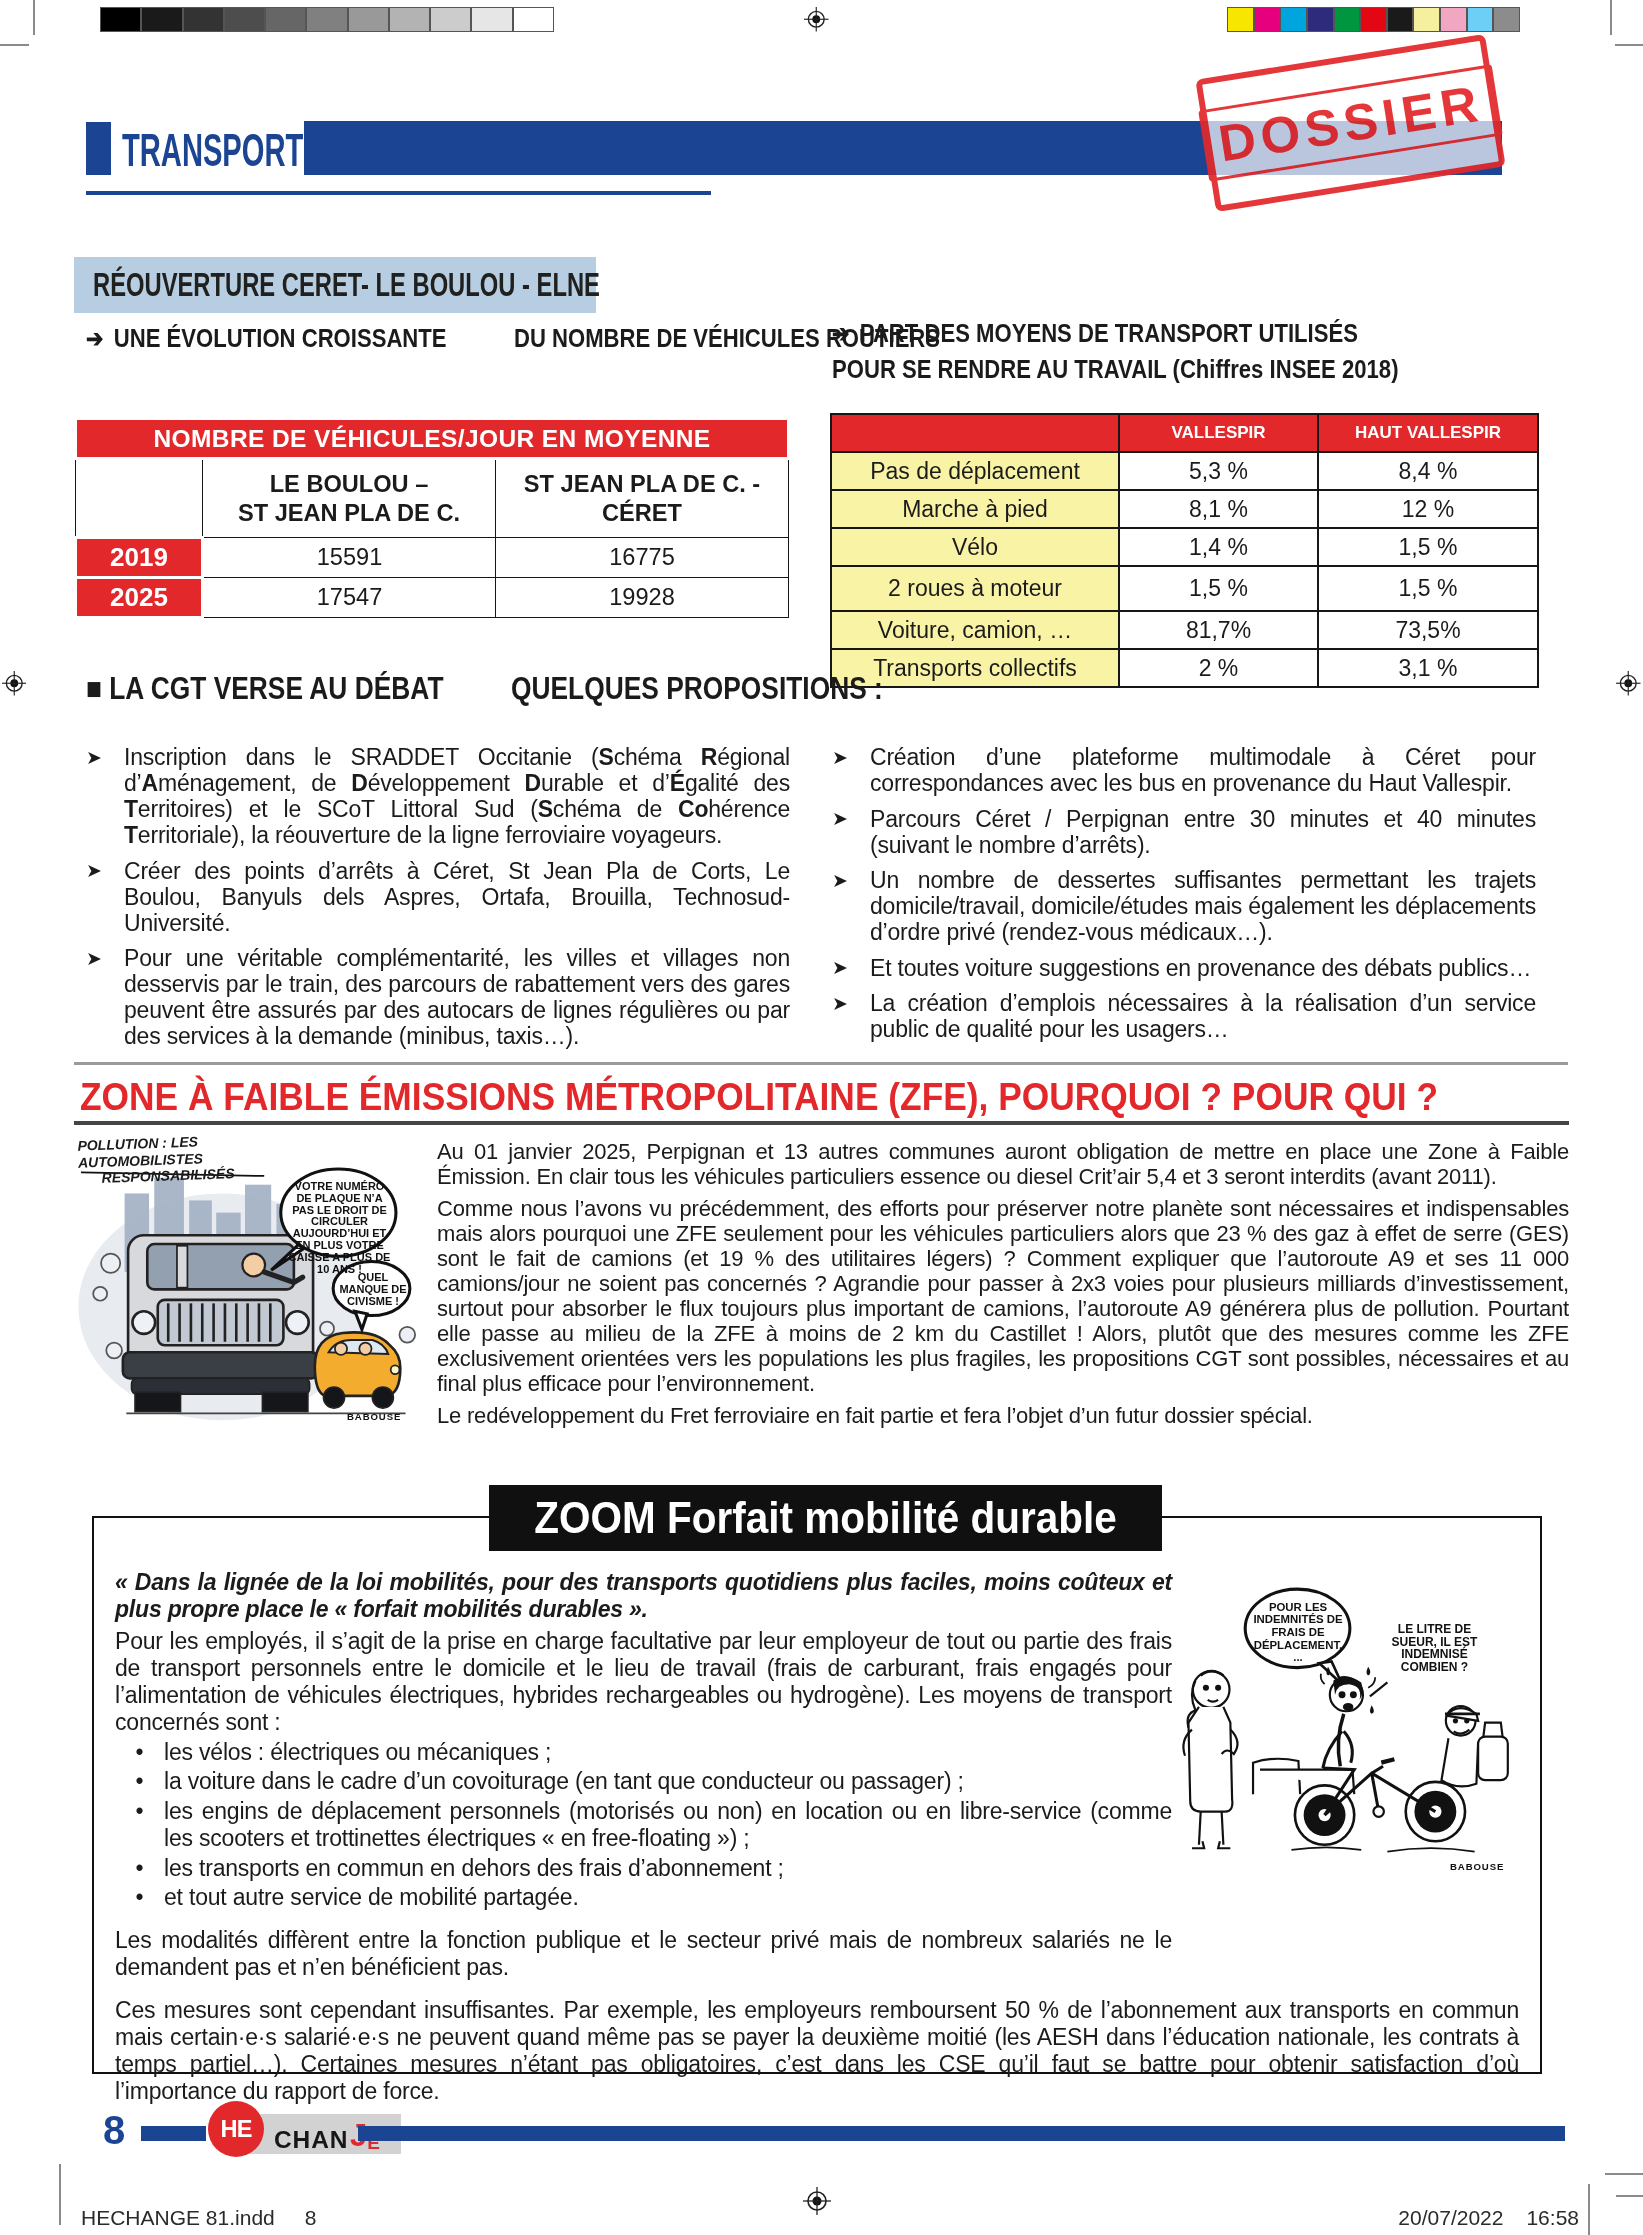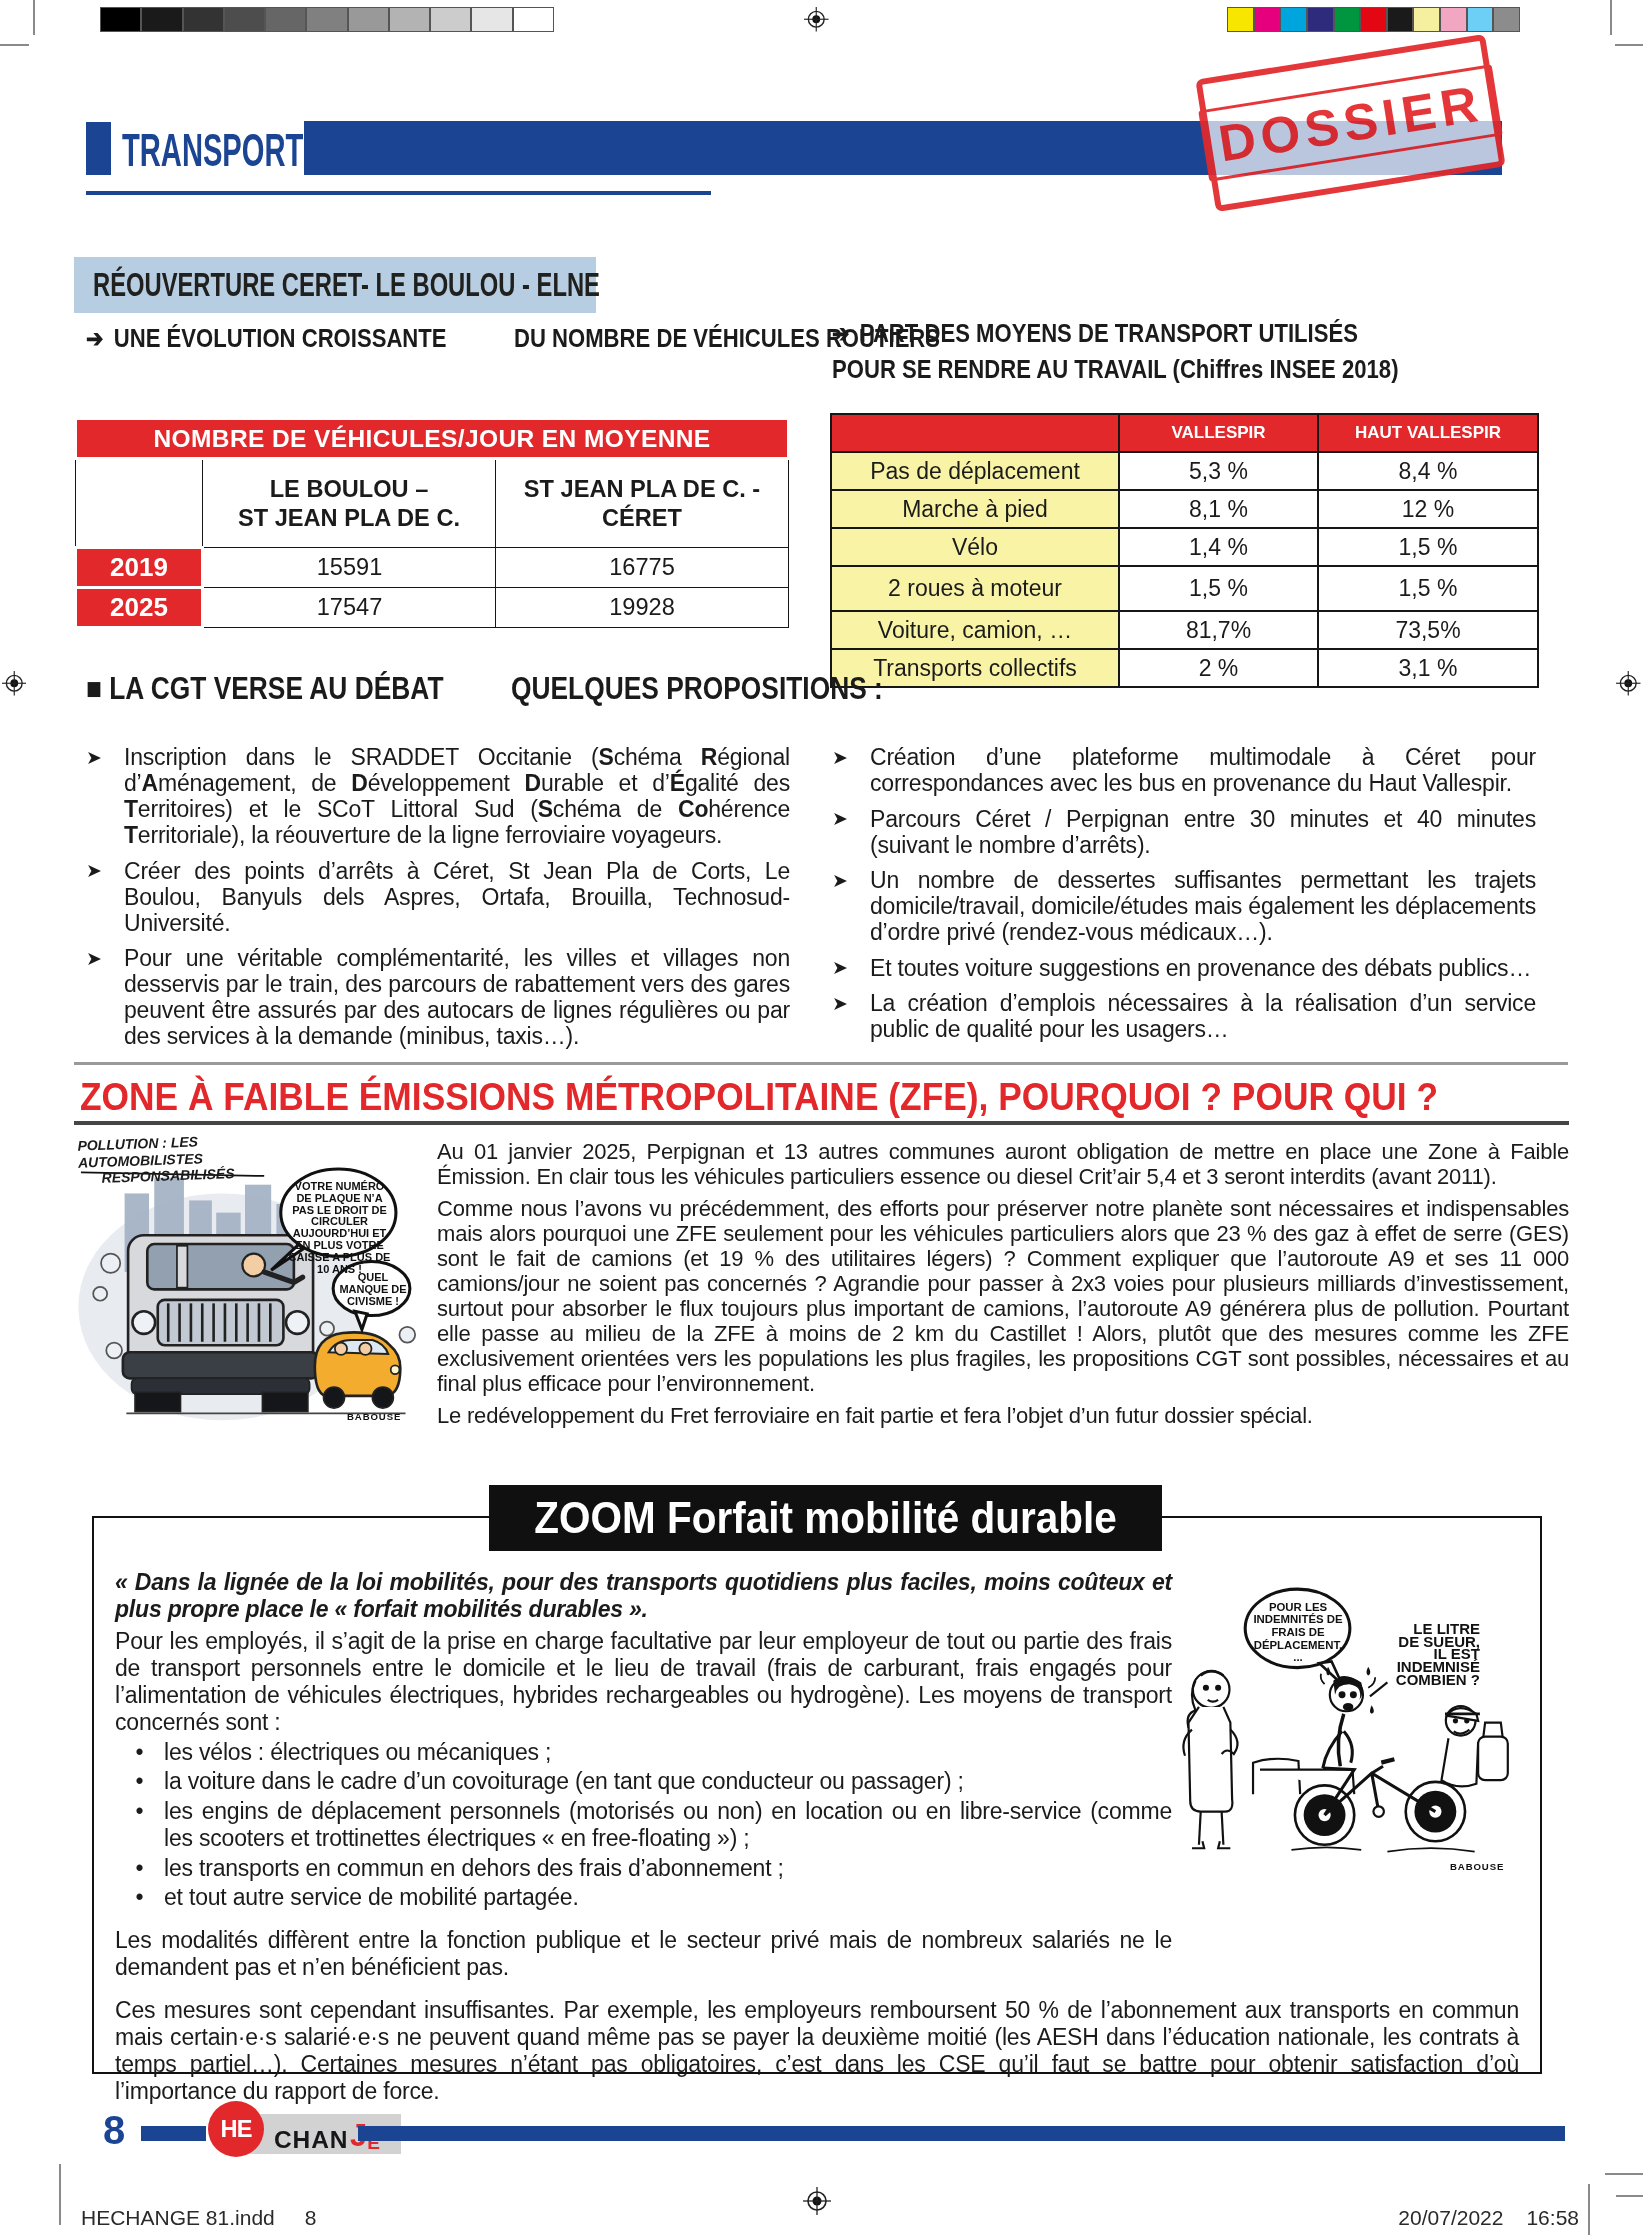--- a/index.html
+++ b/index.html
@@ -185,21 +185,21 @@
     <table class="vt">
       <colgroup>
           <col style="width:127px;">
           <col style="width:293px;">
           <col style="width:293px;">
         </colgroup>
       <tbody>
           <tr>
             <td class="red t" colspan="3" style="height:35px;">NOMBRE DE VÉHICULES/JOUR EN MOYENNE</td>
           </tr>
-      <tr class="heads" style="height:89px;">
+      <tr class="heads" style="height:79px;">
         <td></td>
         <td><span>LE BOULOU –</span><br><span>ST JEAN PLA DE C.</span></td>
         <td><span>ST JEAN PLA DE C. -</span><br><span>CÉRET</span></td>
       </tr>
       <tr style="height:40px;">
         <td class="red y">2019</td>
         <td>15591</td>
         <td>16775</td>
       </tr>
       <tr style="height:40px;">
@@ -483,21 +483,21 @@
         <path d="M250 114 L230 130" stroke-width="2.5"></path>
       </g>
 
       <g fill="#111">
           <path d="M182 96 q-4 8 0 10 q5 -2 0 -10"></path>
           <path d="M228 96 q-4 8 0 10 q5 -2 0 -10"></path>
           <path d="M232 140 q-4 8 0 10 q5 -2 0 -10"></path>
         </g>
     </svg>
     <div class="bubble-txt" style="left:82px;top:17.5px;width:94px;font-size:11.4px;line-height:12.7px;">POUR LES INDEMNITÉS DE FRAIS DE DÉPLACEMENT, ...</div>
-    <div class="bubble-txt" style="left:220px;top:40px;width:91px;font-size:15px;line-height:12.7px;text-align:right;">LE LITRE DE SUEUR, IL EST INDEMNISÉ COMBIEN ?</div>
+    <div class="bubble-txt" style="left:220px;top:40px;width:91px;font-size:12px;line-height:12.7px;text-align:center;">LE LITRE DE SUEUR, IL EST INDEMNISÉ COMBIEN ?</div>
     <div class="sig" style="left:281px;top:278px;">BABOUSE</div>
   </div>
 
   <div class="abs pgnum" style="left:103px;top:2108px;">8</div>
   <div class="abs fbar" style="left:141px;top:2126px;width:65px;height:15px;"></div>
   <div class="abs logo-gray" style="left:229px;top:2114px;width:127px;height:40px;align-items:flex-end;">
     <span class="lc-chan">CHAN</span>
       <span class="lc-j">J</span>
       <span class="lc-e">E</span>
   </div>

